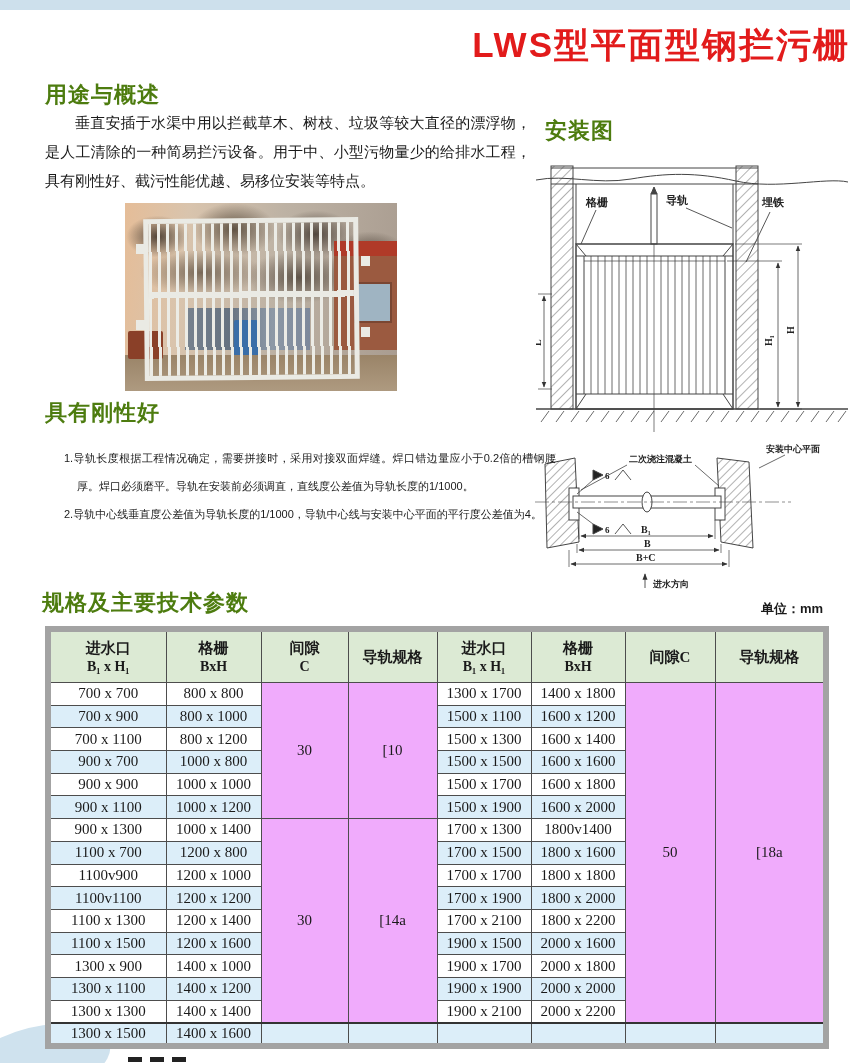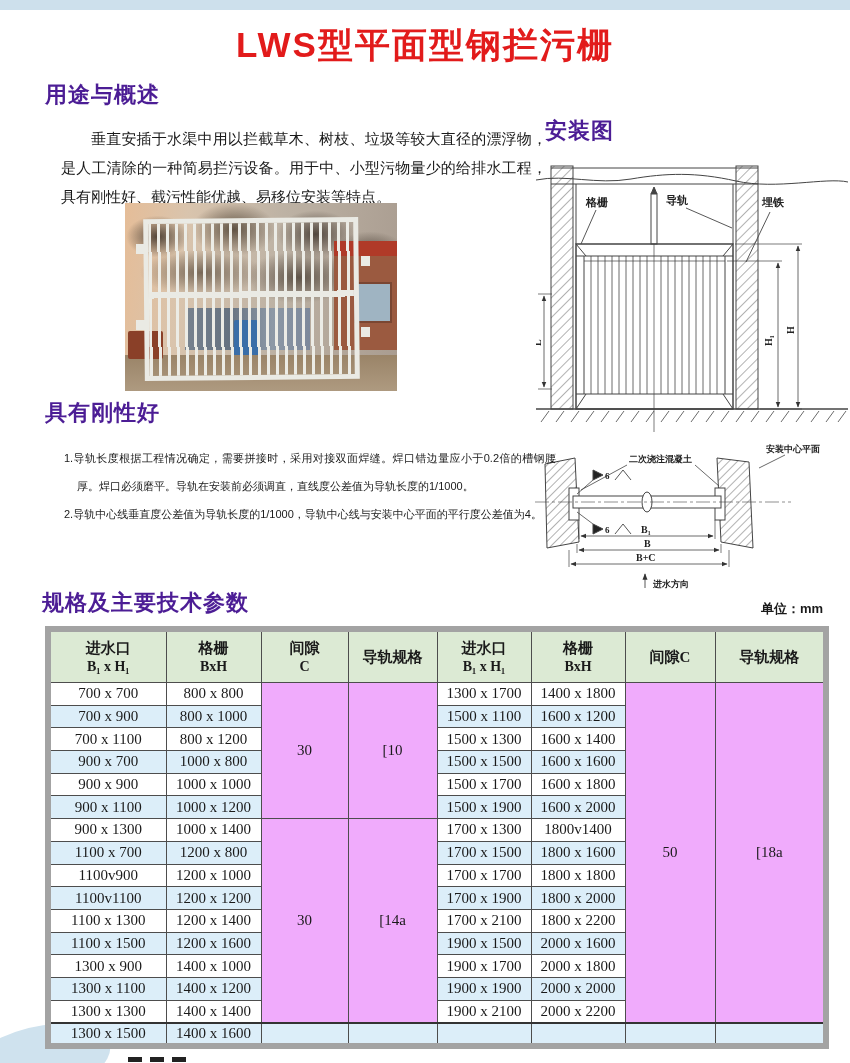--- a/index.html
+++ b/index.html
@@ -3,29 +3,29 @@
 <meta charset="utf-8">
 <style>
   html,body{margin:0;padding:0;}
   body{
     width:850px;height:1063px;position:relative;overflow:hidden;background:#ffffff;
     font-family:"Liberation Sans",sans-serif;color:#1a1a1a;
   }
   .top-band{position:absolute;left:0;top:0;width:850px;height:10px;background:#cde0ec;}
   .corner-tint{position:absolute;left:-38px;bottom:-34px;width:150px;height:70px;background:#cfe2ee;
     border-radius:50%;transform:rotate(-14deg);}
-  .page-title{position:absolute;left:0;top:22px;width:850px;text-align:center;
+  .page-title{position:absolute;left:0;top:22px;width:850px;text-align:right;
     font-size:35px;font-weight:bold;color:#e21b1b;letter-spacing:2px;margin:0;}
-  .sec-heading{position:absolute;font-size:22px;font-weight:bold;color:#4c1d95;margin:0;letter-spacing:1px;}
+  .sec-heading{position:absolute;font-size:22px;font-weight:bold;color:#4d7c0f;margin:0;letter-spacing:1px;}
   #h-overview{left:45px;top:80px;}
   #h-diagram{left:545px;top:116px;}
   #h-req{left:45px;top:398px;}
   #h-specs{left:42px;top:588px;font-family:Liberation Serif, serif;}
   .overview-text{position:absolute;left:45px;top:108px;width:486px;font-size:15px;line-height:29px;
-    text-indent:2em;margin:16px;text-align:justify;}
+    text-indent:2em;margin:0;text-align:justify;}
   .req-list{position:absolute;left:48px;top:428px;width:492px;margin:16px;padding:0;list-style:none;
     font-size:11px;line-height:28px;text-align:justify;}
   .req-list li{padding-left:13px;text-indent:-13px;}
   .unit-note{position:absolute;left:650px;top:600px;width:173px;text-align:right;
     font-size:13px;font-weight:bold;}
 
   
   .photo{position:absolute;left:125px;top:203px;width:272px;height:188px;overflow:hidden;background:#b3a698;}
   .photo .sky{position:absolute;inset:0;background:linear-gradient(96deg,#e5bd98 0%,#d9c4ad 22%,#bdb2a4 55%,#a99c90 100%);}
   .photo .trees{position:absolute;left:0;top:0;right:0;height:64%;

